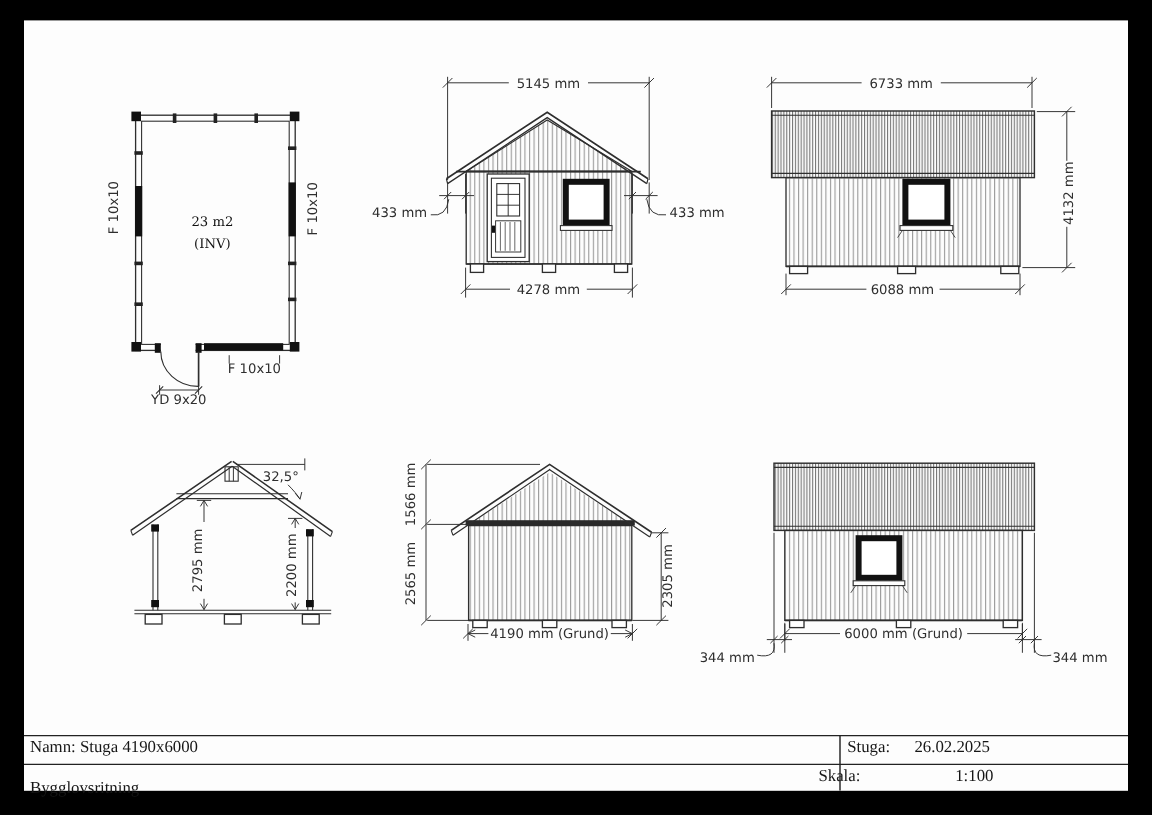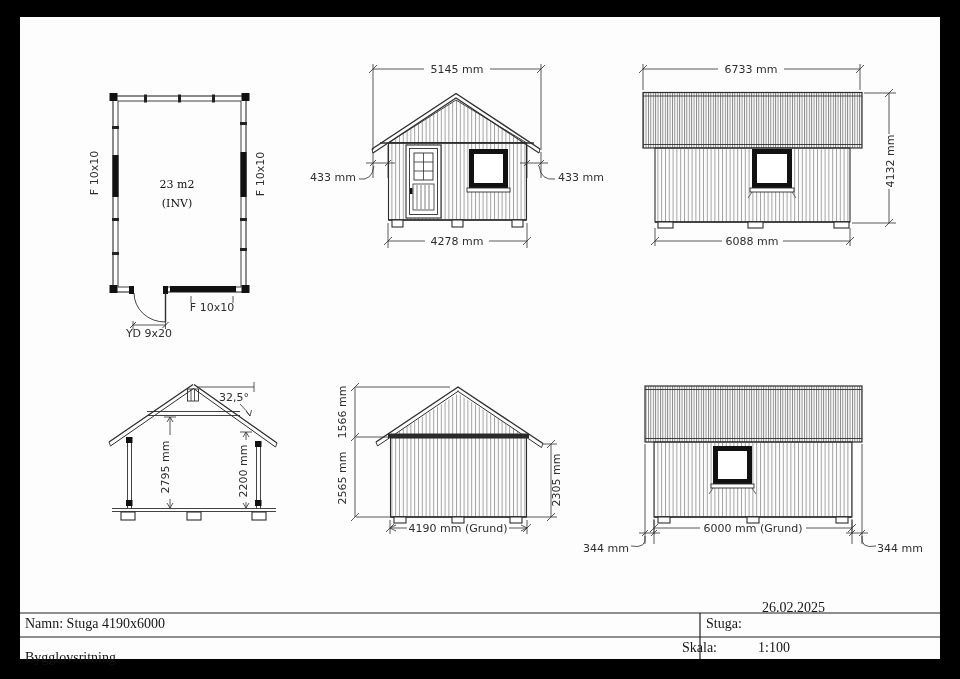--- a/index.html
+++ b/index.html
@@ -296,16 +296,16 @@
     <g stroke="#222" stroke-width="1.2">
       <path d="M20,613 H940"></path>
       <path d="M20,637 H940"></path>
       <path d="M700,613 V659"></path>
     </g>
   </svg>
 
   <div class="tb-text" style="left:25px;top:616px;">Namn: Stuga 4190x6000</div>
   <div class="tb-text" style="left:25px;top:650px;">Bygglovsritning</div>
   <div class="tb-text" style="left:706px;top:616px;">Stuga:</div>
-  <div class="tb-text" style="left:762px;top:600px;">26.02.2025</div>
+  <div class="tb-text" style="left:762px;top:616px;">26.02.2025</div>
   <div class="tb-text" style="left:682px;top:640px;text-align:center;">Skala:</div>
-  <div class="tb-text" style="left:758px;top:640px;text-align:center;">1:100</div>
+  <div class="tb-text" style="left:796px;top:640px;text-align:center;">1:100</div>
 </div>
 
 </body></html>

